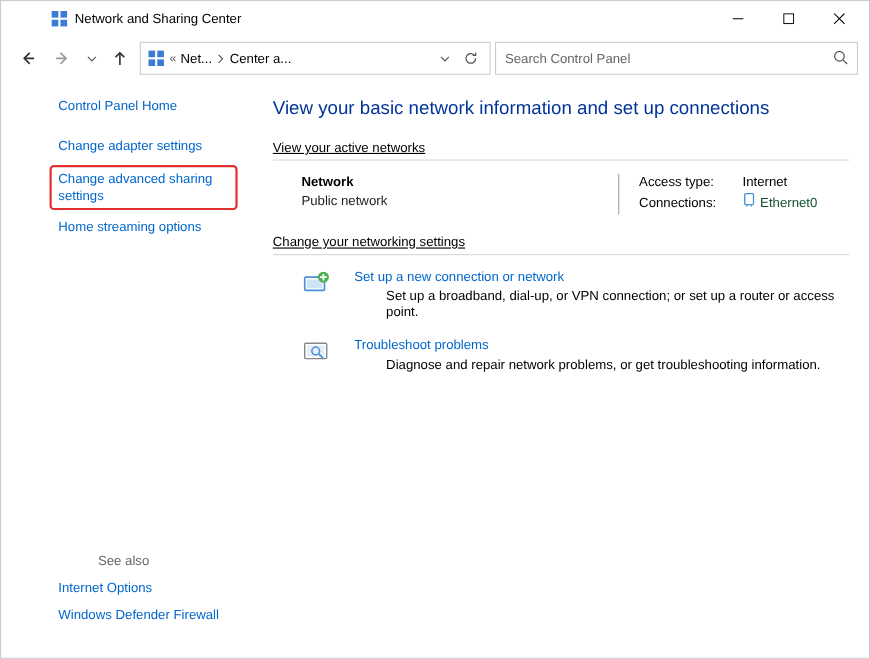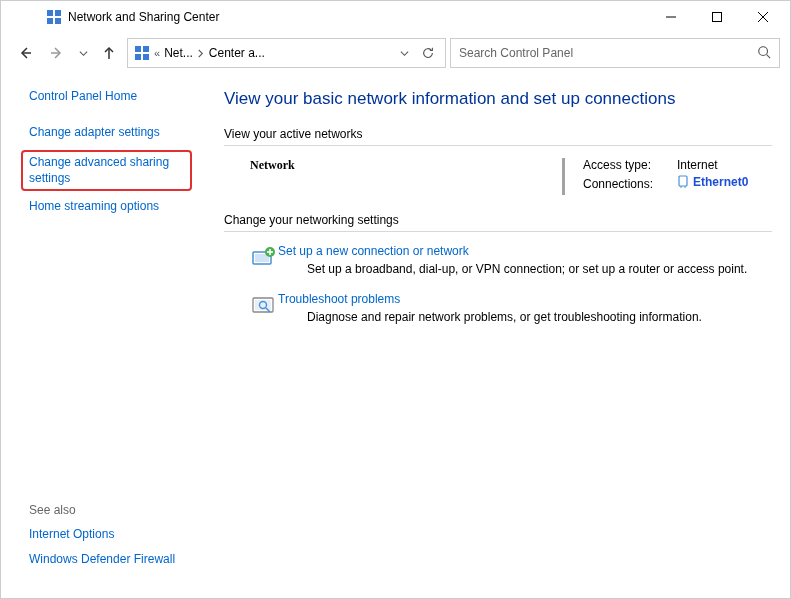--- a/index.html
+++ b/index.html
@@ -75,20 +75,21 @@
       flex: 1; border: none; outline: none;
       font-size: 12px; font-family: inherit;
       color: #a16207;
     }
     .searchbar input::placeholder { color: #666; }
 
     
     .main {
       display: flex;
       height: calc(100% - 72px);
+      padding-left: 24px;
     }
     .sidebar {
       width: 205px;
       padding: 16px 14px 14px 28px;
       display: flex;
       flex-direction: column;
     }
     .sidebar-link-group {
       margin-top: 8px;
     }
@@ -113,61 +114,63 @@
       margin-bottom: 12px;
     }
     .sidebar .sidebar-footer {
       margin-top: auto;
       padding-bottom: 6px;
     }
     .sidebar .see-also {
       color: #666;
       margin-bottom: 10px;
       font-size: 12px;
+      margin-left: 36px;
     }
 
     .content {
       flex: 1;
       padding: 16px 18px 10px 18px;
     }
     .page-title {
       color: #003399;
       font-size: 17px;
       font-weight: 400;
       margin-bottom: 18px;
     }
     .sect-head {
       font-size: 12px;
       color: #000;
       margin-bottom: 4px;
+      text-decoration: underline;
     }
     .sect-divider {
       border-bottom: 1px solid #d8d8d8;
       margin-bottom: 12px;
     }
     .active-net {
       display: flex;
       margin: 4px 0 18px 26px;
     }
-    .active-left { flex: 1; font-family: Liberation Serif, serif; }
+    .active-left { flex: 1; }
     .active-left .net-name { font-weight: 600; font-size: 12px; margin-bottom: 3px;}
     .active-left .net-type { font-size: 12px; color: #222; }
     .active-right {
-      border-left: 3px solid #a3a3a3;
+      border-left: 1px solid #a3a3a3;
       padding-left: 18px;
       font-size: 12px;
       min-width: 210px;
     }
     .kv-row { display: flex; gap: 14px; margin-bottom: 3px; align-items: center;}
     .kv-key { width: 80px; }
-    .kv-val-link { color: #1d4ed8; display:inline-flex; gap:4px; cursor:pointer;font-weight:bold;}
+    .kv-val-link { color: #14532d; display:inline-flex; align-items:center; gap:4px; cursor:pointer;}
     .change-block { margin-top: 6px; }
     .change-item {
       display: flex;
-      gap: 0;
+      gap: 20px;
       margin: 6px 0 16px 26px;
     }
     .change-icon {
       width: 28px; height: 28px; flex: 0 0 28px;
       display:inline-flex; align-items:center; justify-content:center;
     }
     .change-text .ci-link { color:#0066cc; font-size:12px; margin-bottom:4px; cursor:pointer;}
     .change-text .ci-desc { font-size:12px; color:#000;margin-left:29px; }
 
     .chev { width: 9px; height: 9px; }
@@ -294,20 +297,21 @@
 
   <div class="content">
     <h1 class="page-title">View your basic network information and set up connections</h1>
 
     <div class="sect-head">View your active networks</div>
     <div class="sect-divider"></div>
 
     <div class="active-net">
       <div class="active-left">
         <div class="net-name">Network</div>
+        <div class="net-type">Public network</div>
       </div>
       <div class="active-right">
         <div class="kv-row">
           <span class="kv-key">Access type:</span>
           <span>Internet</span>
         </div>
         <div class="kv-row">
           <span class="kv-key">Connections:</span>
           <span class="kv-val-link">
             <span>

